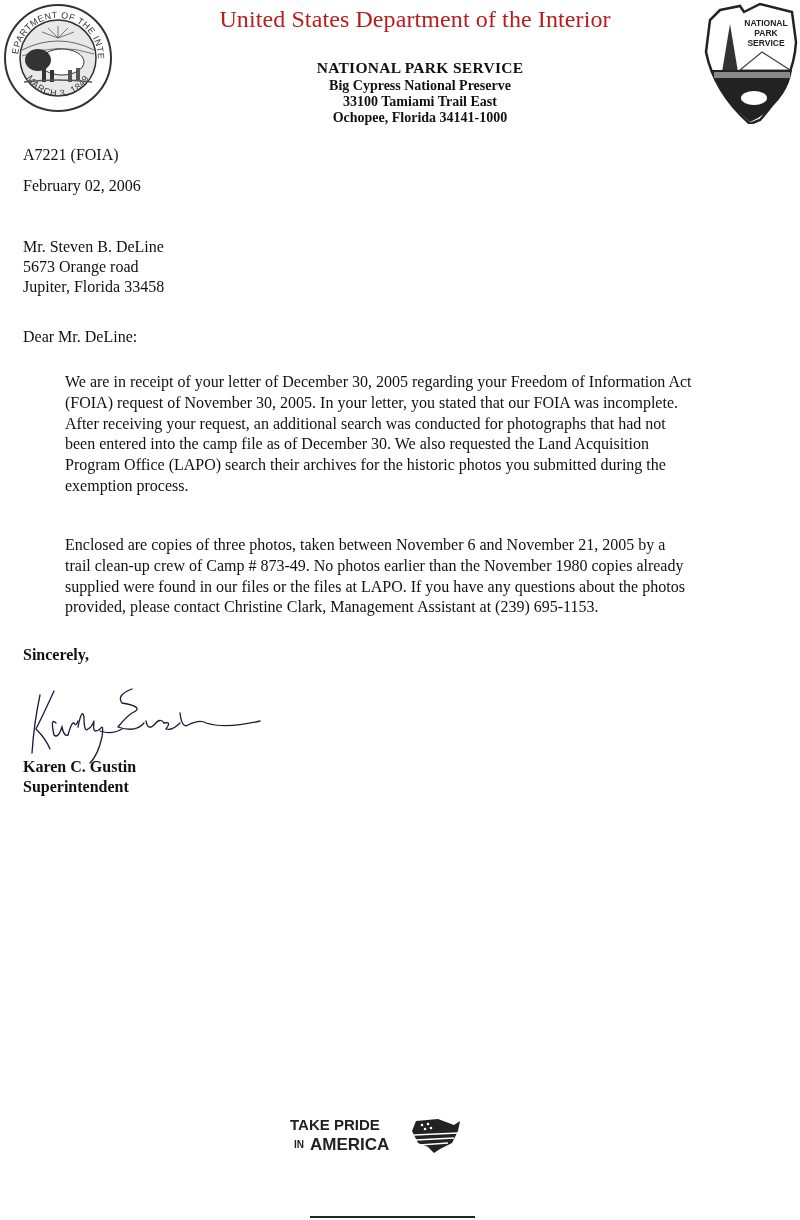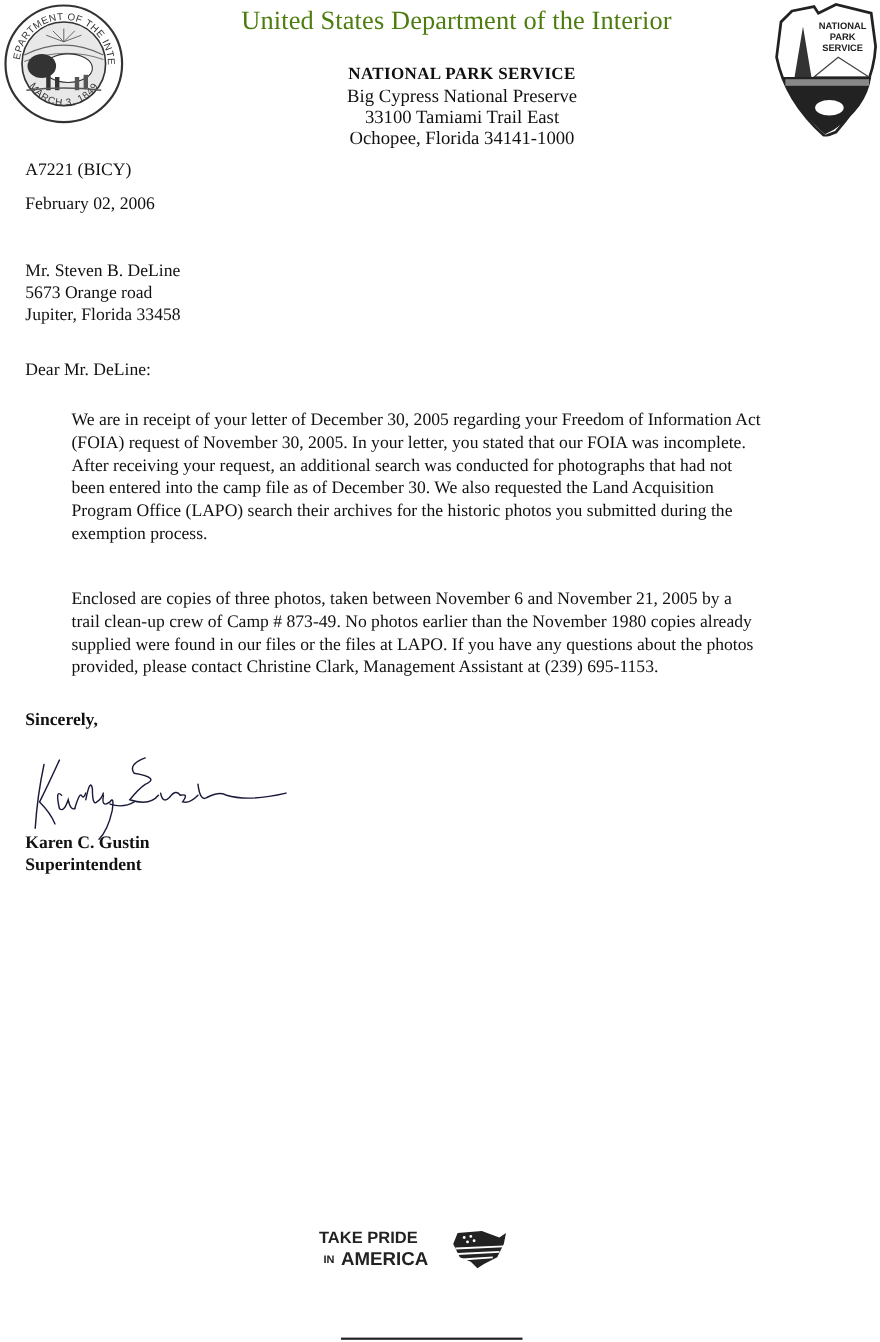--- a/index.html
+++ b/index.html
@@ -6,28 +6,28 @@
     body {
       width: 800px; height: 1220px; position: relative; overflow: hidden;
       font-family: "Liberation Serif", "DejaVu Serif", serif;
       color: #111111;
     }
     .abs { position: absolute; }
     .seal { left: 2px; top: 2px; width: 112px; height: 112px; }
     .arrowhead { left: 700px; top: 2px; width: 100px; height: 122px; }
     .dept-title {
       left: 0; width: 800px; top: 6px; text-align: center;
-      font-size: 24px; color: #4d7c0f; padding-left: 30px; box-sizing: border-box;
+      font-size: 24px; color: #b91c1c; padding-left: 30px; box-sizing: border-box;
       letter-spacing: 0.1px;
     }
     .nps-block {
       left: 230px; width: 380px; top: 60px; text-align: center; line-height: 1;
     }
     .nps-name { font-size: 15.5px; font-weight: bold; letter-spacing: 0.3px; display:block; margin-bottom: 3px; }
-    .nps-line { font-size: 17px; font-weight: normal; display:block; margin-bottom: 2px; }
+    .nps-line { font-size: 14px; font-weight: bold; display:block; margin-bottom: 2px; }
     .text { left: 23px; font-size: 16px; line-height: 20px; }
     .para { left: 23px; width: 770px; font-size: 16px; line-height: 20.8px; margin-left: 42px; }
     .sig-svg { left: 30px; top: 683px; width: 250px; height: 85px; }
     .tpia { left: 288px; top: 1113px; width: 180px; height: 46px; }
     .footer-rule { left: 310px; top: 1216px; width: 165px; height: 2px; background: #222; }
     .tpia-text { font-family: "Liberation Sans", "DejaVu Sans", sans-serif; font-weight: bold; }
   </style>
 </head>
 <body>
 
@@ -87,21 +87,21 @@
     <path d="M 10 68 L 92 68 Q 88 96 58 116 L 50 120 Q 22 96 12 70 Z" fill="#222"></path>
     <rect x="14" y="70" width="76" height="6" fill="#888"></rect>
 
     <ellipse cx="54" cy="96" rx="13" ry="7" fill="#fff"></ellipse>
     <text x="66" y="24" font-size="8.5" font-weight="bold" font-family="Liberation Sans, sans-serif" fill="#222" text-anchor="middle">NATIONAL</text>
     <text x="66" y="34" font-size="8.5" font-weight="bold" font-family="Liberation Sans, sans-serif" fill="#222" text-anchor="middle">PARK</text>
     <text x="66" y="44" font-size="8.5" font-weight="bold" font-family="Liberation Sans, sans-serif" fill="#222" text-anchor="middle">SERVICE</text>
   </svg>
 </div>
 
-<div class="abs text" style="top:145px;">A7221 (BICY)</div>
+<div class="abs text" style="top:145px;">A7221 (FOIA)</div>
 <div class="abs text" style="top:176px;">February 02, 2006</div>
 
 <div class="abs text" style="top:237px;">
   <div>Mr. Steven B. DeLine</div>
   <div>5673 Orange road</div>
   <div>Jupiter, Florida 33458</div>
 </div>
 
 <div class="abs text" style="top:327px;">Dear Mr. DeLine:</div>
 

